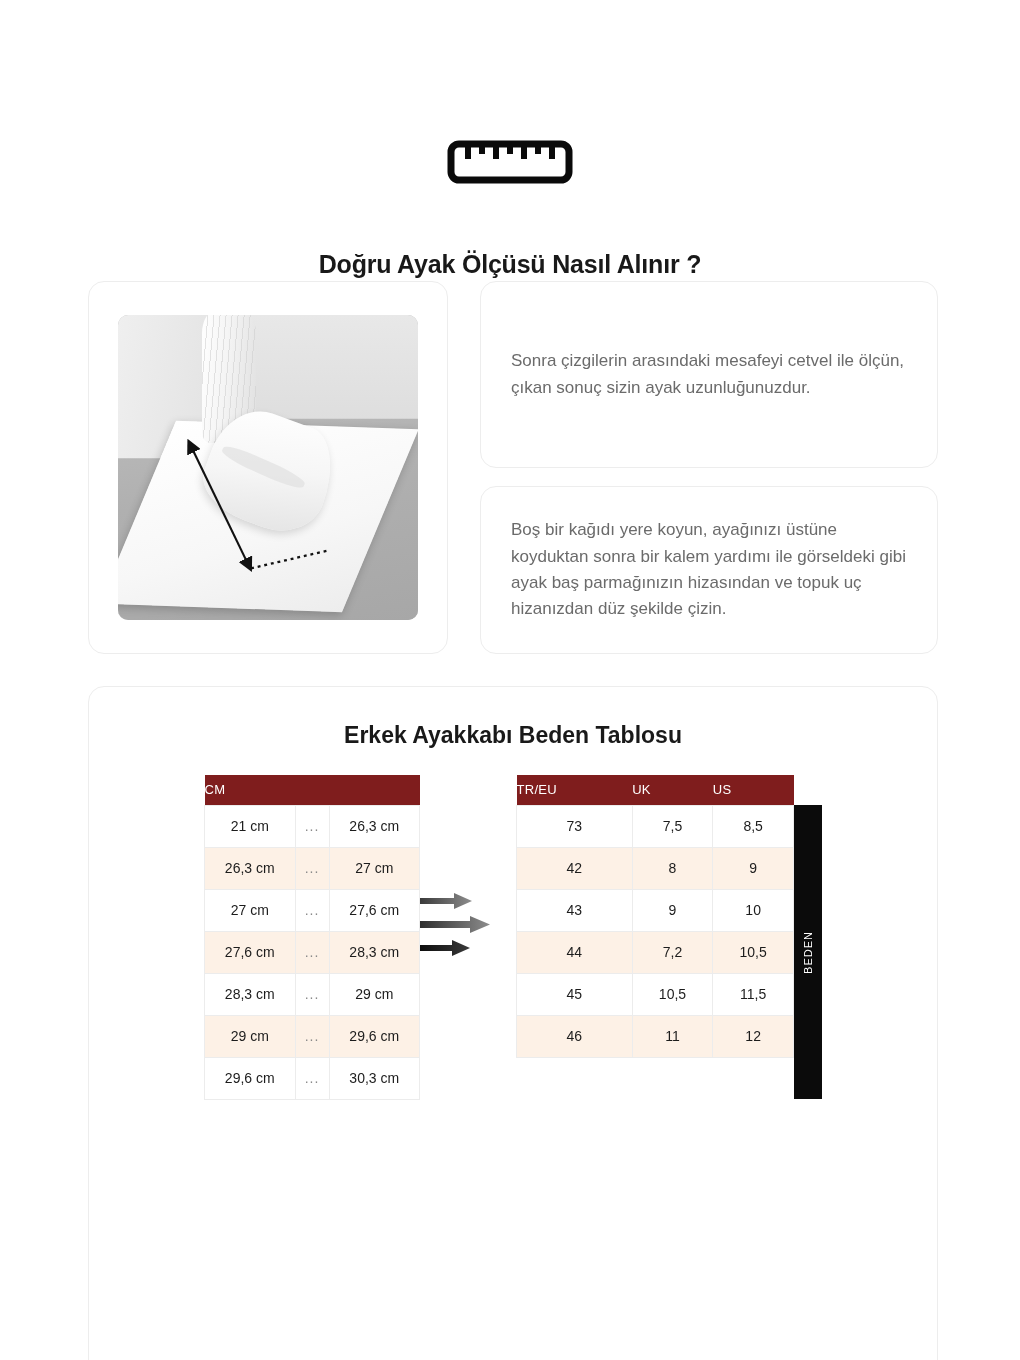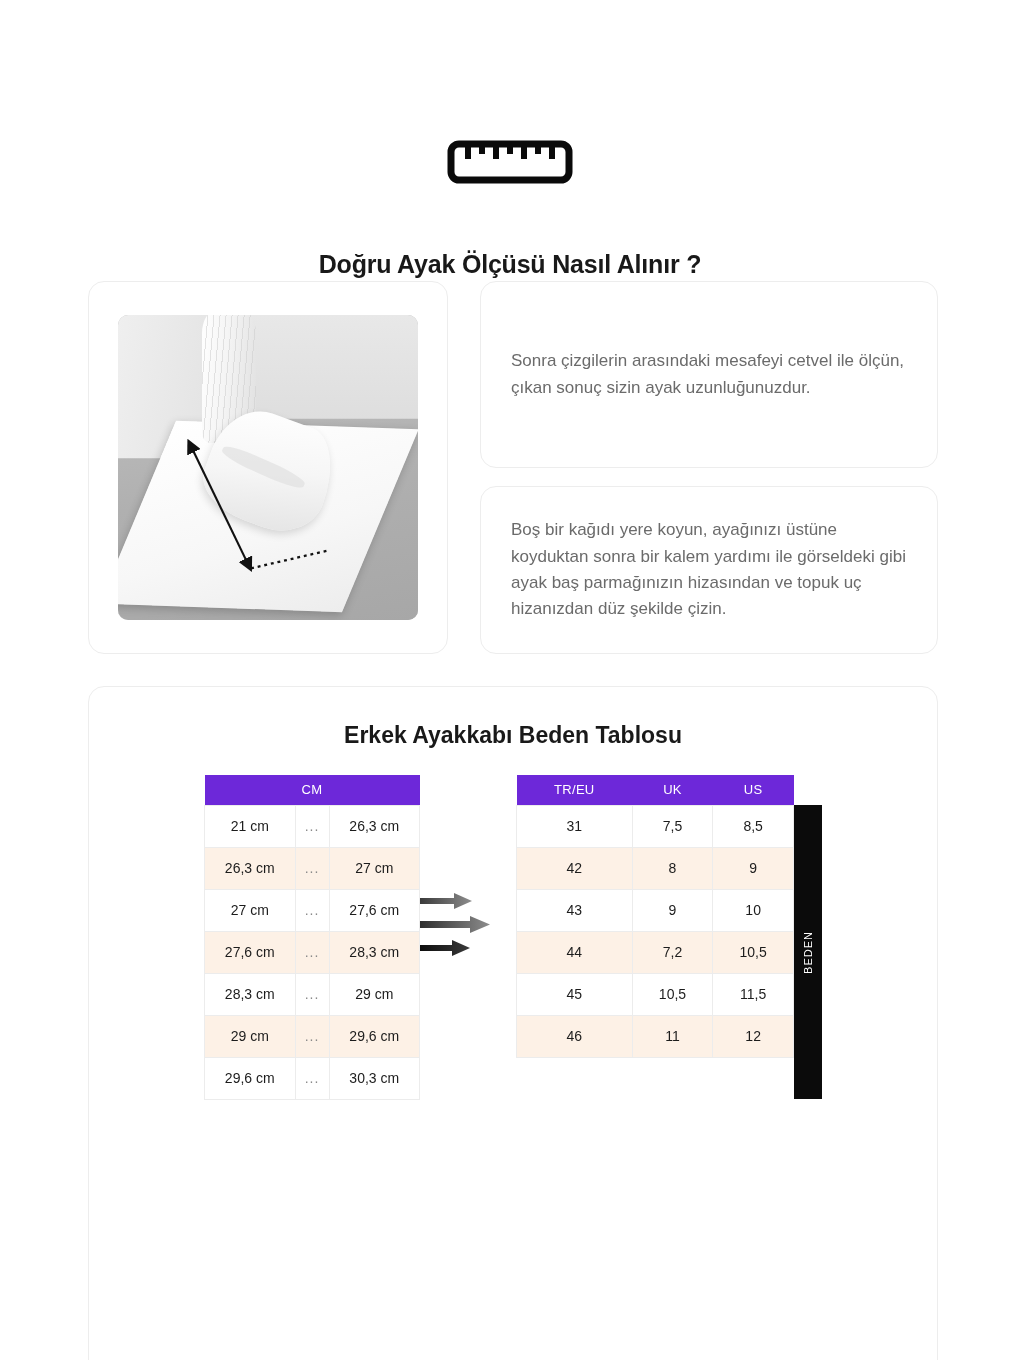--- a/index.html
+++ b/index.html
@@ -189,26 +189,26 @@
     margin-top: 26px;
     display: flex;
     justify-content: center;
     align-items: flex-start;
   }
   table { border-collapse: collapse; }
   .cm-table { width: 216px; }
   .size-table { width: 278px; }
 
   .thead-cell {
-    background: #6d28d9;
+    background: #7f1d1d;
     color: #ffffff;
     font-size: 13px;
     font-weight: normal;
     height: 30px;
-    text-align: center;
+    text-align: left;
     letter-spacing: .3px;
   }
   .cm-table td, .size-table td {
     height: 42px;
     text-align: center;
     font-size: 14px;
     color: #1c1c1c;
     border: 1px solid #ececec;
     background: #ffffff;
   }
@@ -382,21 +382,21 @@
       <table class="size-table">
         <thead>
           <tr id="size-head-row">
               <th class="thead-cell">TR/EU</th>
               <th class="thead-cell">UK</th>
               <th class="thead-cell">US</th>
             </tr>
         </thead>
         <tbody id="size-body">
             <tr>
-              <td>31</td>
+              <td>73</td>
               <td>7,5</td>
               <td>8,5</td>
             </tr>
             <tr class="alt">
               <td>42</td>
               <td>8</td>
               <td>9</td>
             </tr>
             <tr>
               <td>43</td>

